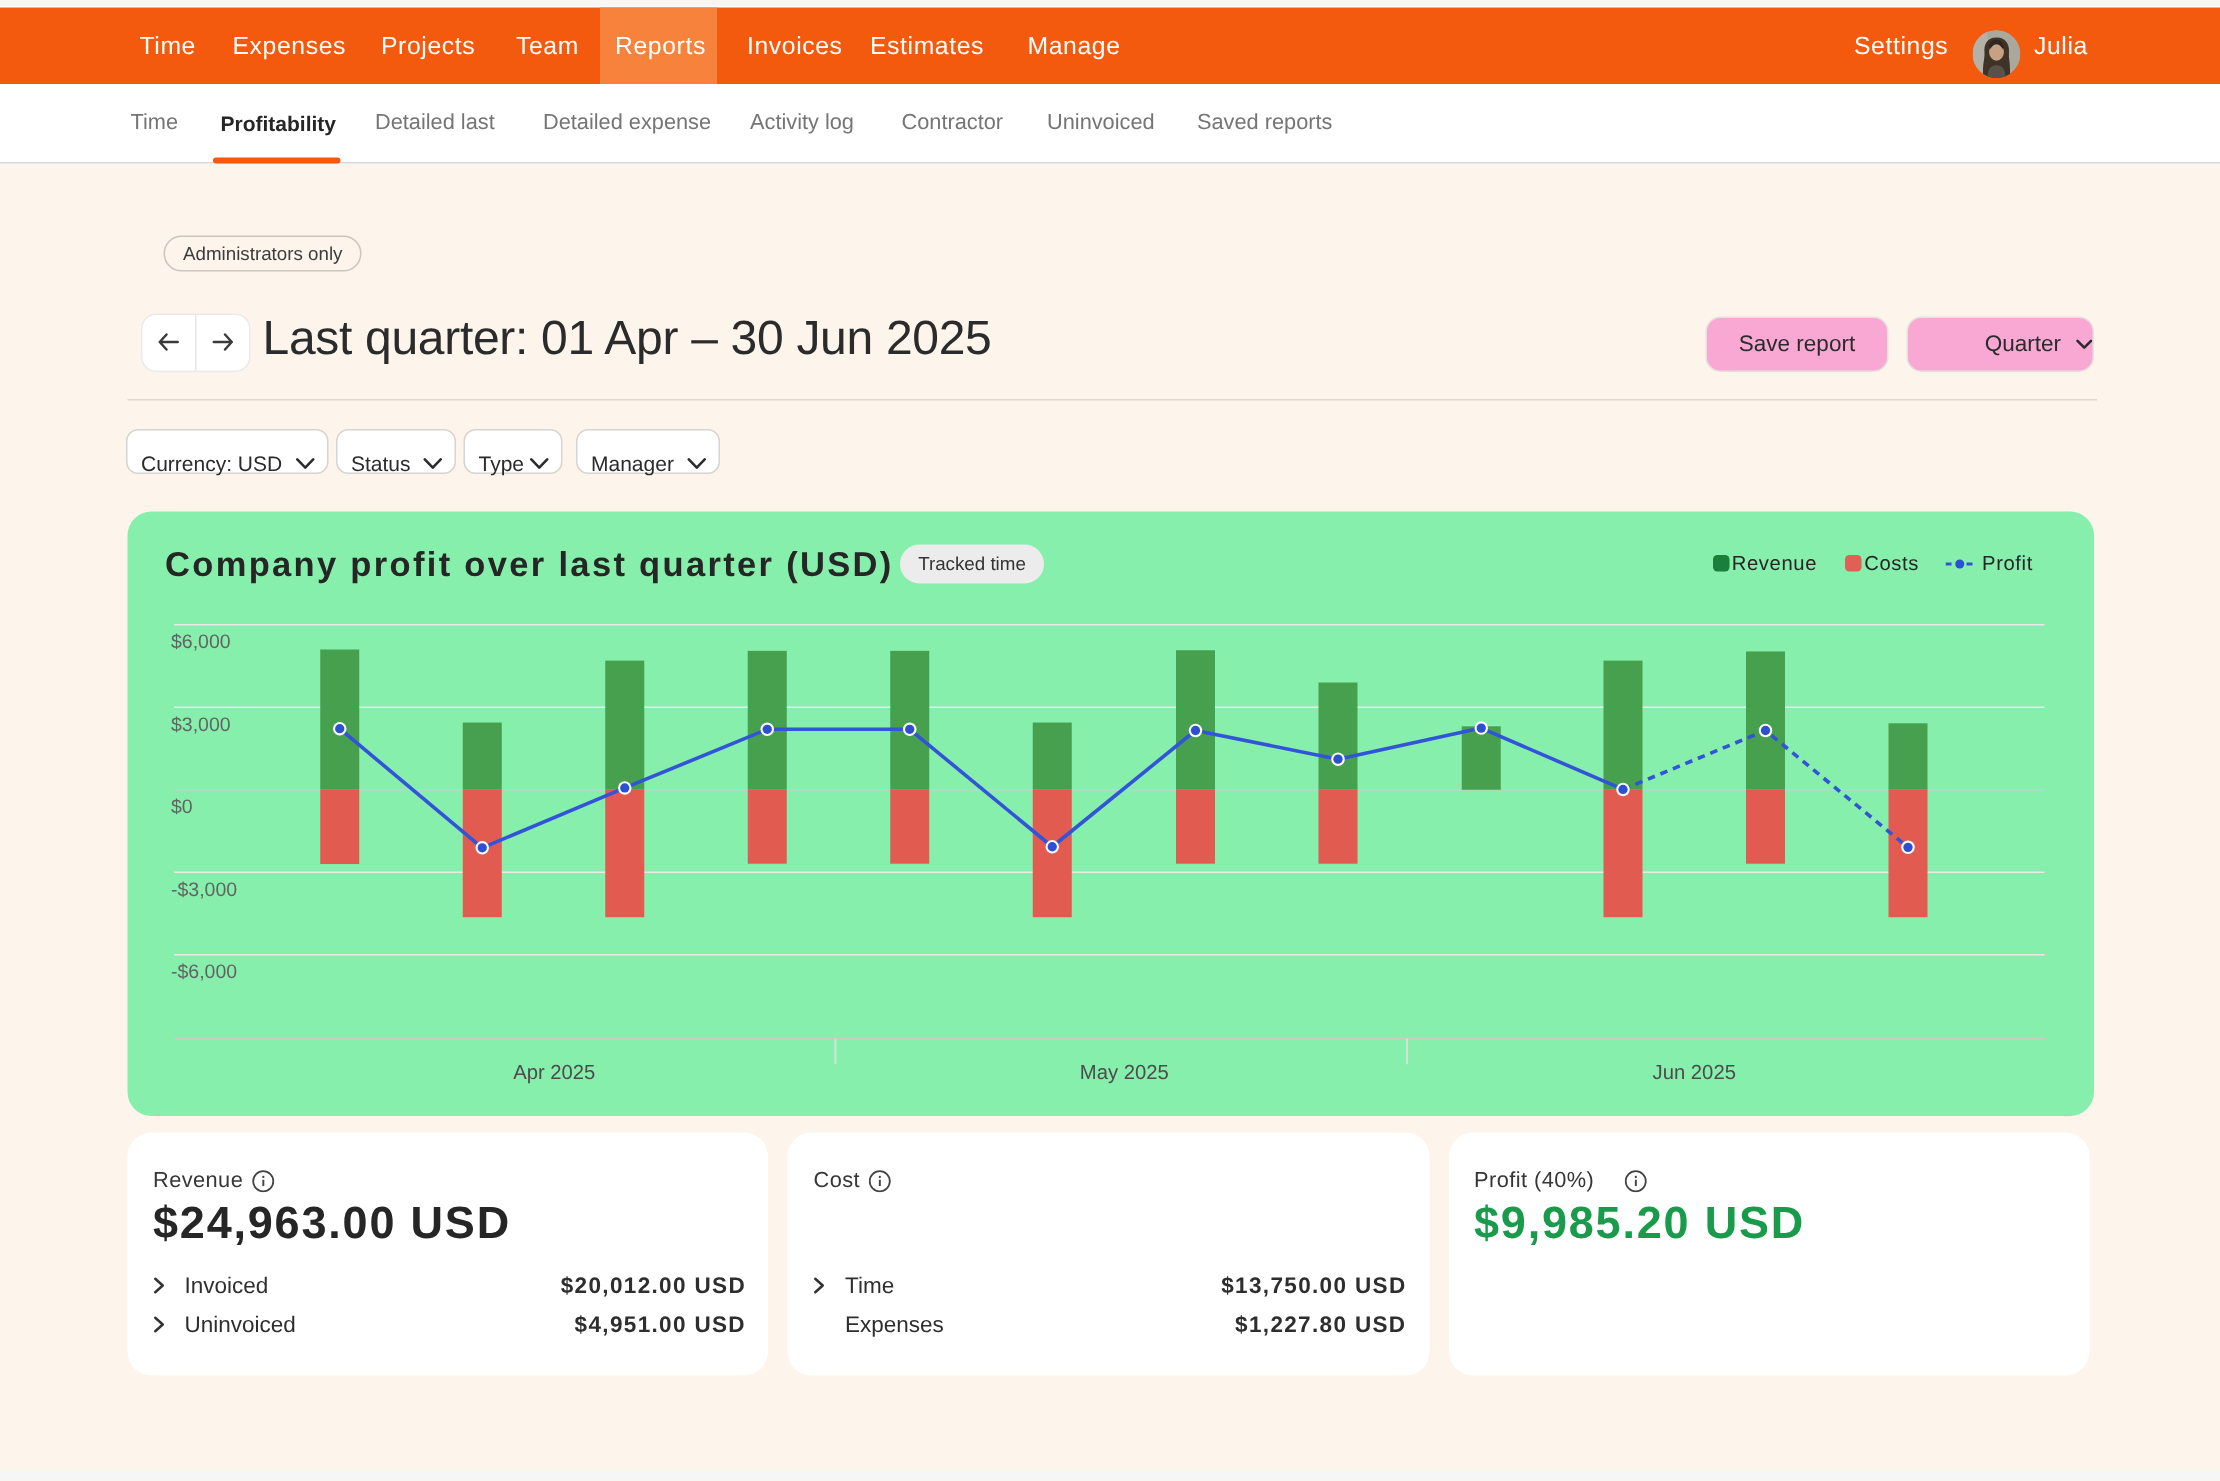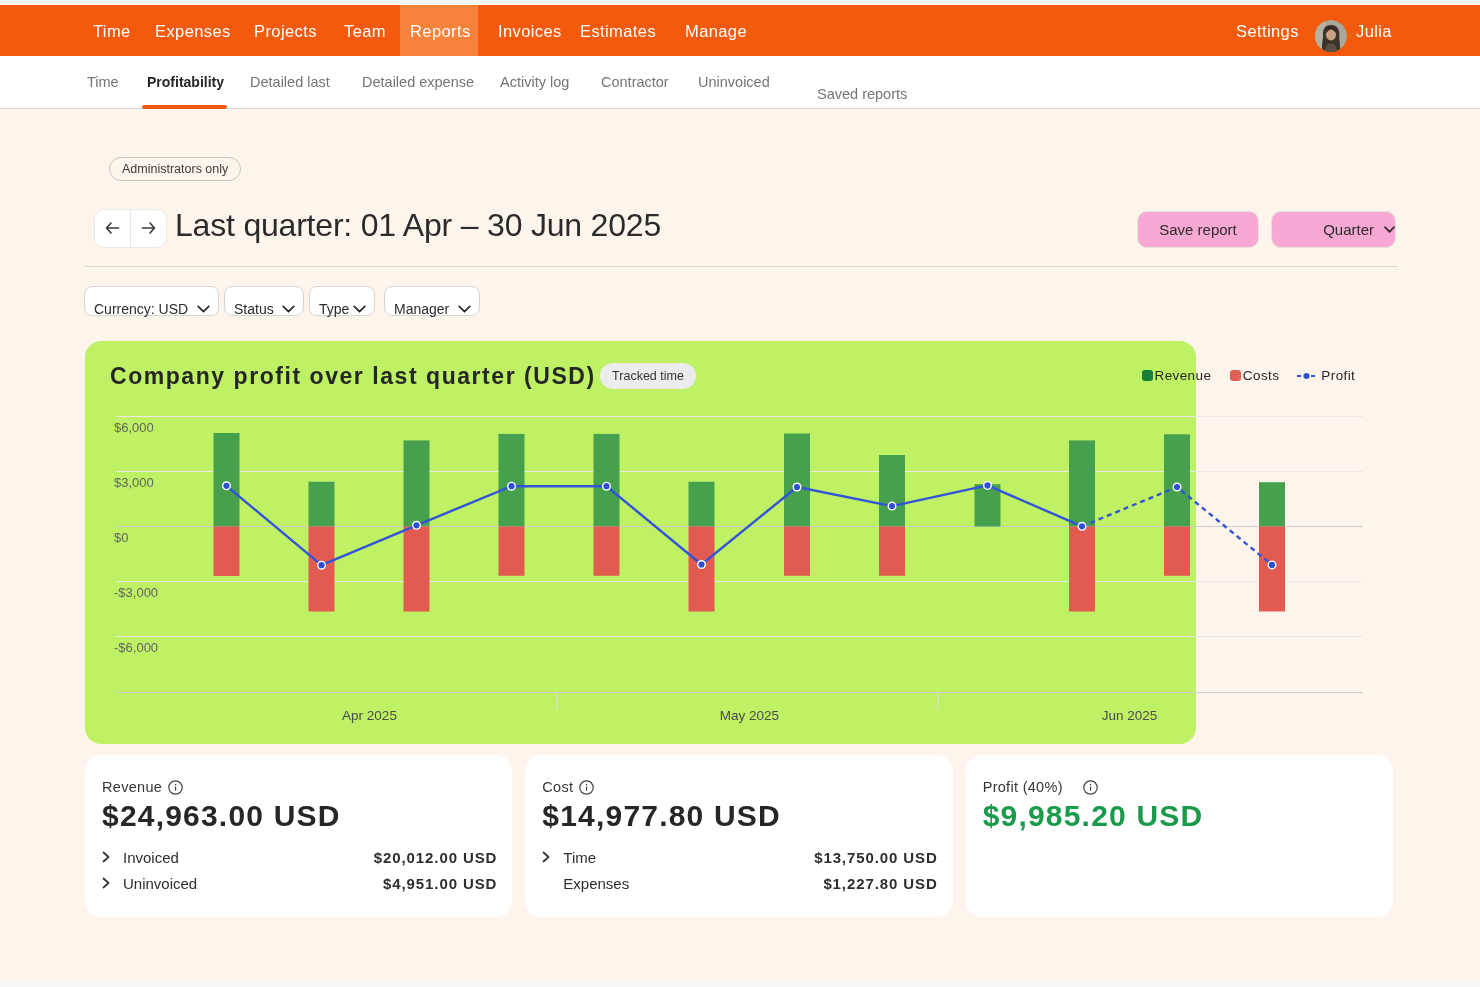--- a/index.html
+++ b/index.html
@@ -30,21 +30,21 @@
   .dbtns { position:absolute; right:0; top:0; display:flex; gap:12px; }
   .dbtn { height:37px; background:#f9a8d4; border:1px solid #e4e1de; border-radius:10px; display:flex; align-items:center; justify-content:center; font-size:15px; color:#2b2b2b; }
   .dbtn.save { width:122px; }
   .dbtn.quarter { width:125px; gap:10px;justify-content:flex-end; }
 
   .hr1 { position:absolute; left:85px; top:156px; width:1313px; height:0; border-top:1px solid #ddd8d3; }
 
   .chips { position:absolute; left:84px; top:176px; display:flex; gap:5px; }
   .chip { height:30px; background:#fff; border:1px solid #d8d4d0; border-radius:8px; display:flex; align-items:center; justify-content:space-between; padding:16px 8px 0 9px; font-size:14px; color:#2b2b2b; }
 
-  .chartcard { position:absolute; left:85px; top:231px; width:1111px; height:403px; background:#bef264; border-radius:16px; }
+  .chartcard { position:absolute; left:85px; top:231px; width:1311px; height:403px; background:#86efac; border-radius:16px; }
   .charthead .t { position:absolute; left:25px; top:22px; font-size:23px; font-weight:bold; color:#262626; letter-spacing:1.55px; }
   .trackedpill { position:absolute; left:515px; top:21.5px; width:96px; height:26px; background:#ececec; border-radius:13px; font-size:12.5px; color:#333; display:flex; align-items:center; justify-content:center; }
   .legend { position:absolute; left:1057px; top:27px; display:flex; align-items:center; font-size:13.5px; letter-spacing:0.4px; color:#262626; }
   .legend .li { display:flex; align-items:center; gap:2px; }
   .legend .li.m1 { margin-right:19px; }
   .legend .li.m2 { margin-right:18px; }
   .legend .li.pr { gap:5px; }
   .sw { width:10.5px; height:10.5px; border-radius:3px; }
 
   .cards { position:absolute; left:85px; top:645px; width:1308px; display:flex; gap:13px; }
@@ -84,21 +84,21 @@
   </div>
 
   <div class="subnav">
     <div class="s-item" style="left:87px;">Time</div>
     <div class="s-item active" style="left:147px;">Profitability</div>
     <div class="s-item" style="left:250px;">Detailed last</div>
     <div class="s-item" style="left:362px;">Detailed expense</div>
     <div class="s-item" style="left:500px;">Activity log</div>
     <div class="s-item" style="left:601px;">Contractor</div>
     <div class="s-item" style="left:698px;">Uninvoiced</div>
-    <div class="s-item" style="left:817px;margin-top:12px;">Saved reports</div>
+    <div class="s-item" style="left:798px;">Saved reports</div>
     <div class="underline"></div>
   </div>
 
   <div class="content">
     <div class="h1row">
       <div class="adminpill">Administrators only</div>
     </div>
 
     <div class="daterow">
       <div class="arrows">
@@ -251,21 +251,20 @@
           <div class="rl">Uninvoiced</div>
           <div class="rv">$4,951.00 USD</div>
         </div>
       </div>
       <div class="card">
         <div class="lab">Cost <svg width="15" height="15" viewBox="0 0 15 15">
             <circle cx="7.5" cy="7.5" r="6.7" fill="none" stroke="#444" stroke-width="1.2"></circle>
             <rect x="6.9" y="6.5" width="1.3" height="4.2" fill="#444"></rect>
             <rect x="6.9" y="3.9" width="1.3" height="1.4" fill="#444"></rect>
           </svg></div>
-        <div class="big">$14,977.80 USD</div>
         <div class="row" style="top:93.5px;">
           <div class="chev">
             <svg width="8" height="12" viewBox="0 0 8 12">
               <path d="M1.5 1.5 L6.5 6 L1.5 10.5" stroke="#333" stroke-width="1.7" fill="none" stroke-linecap="round" stroke-linejoin="round"></path>
             </svg>
           </div>
           <div class="rl">Time</div>
           <div class="rv">$13,750.00 USD</div>
         </div>
         <div class="row" style="top:119.5px;">

